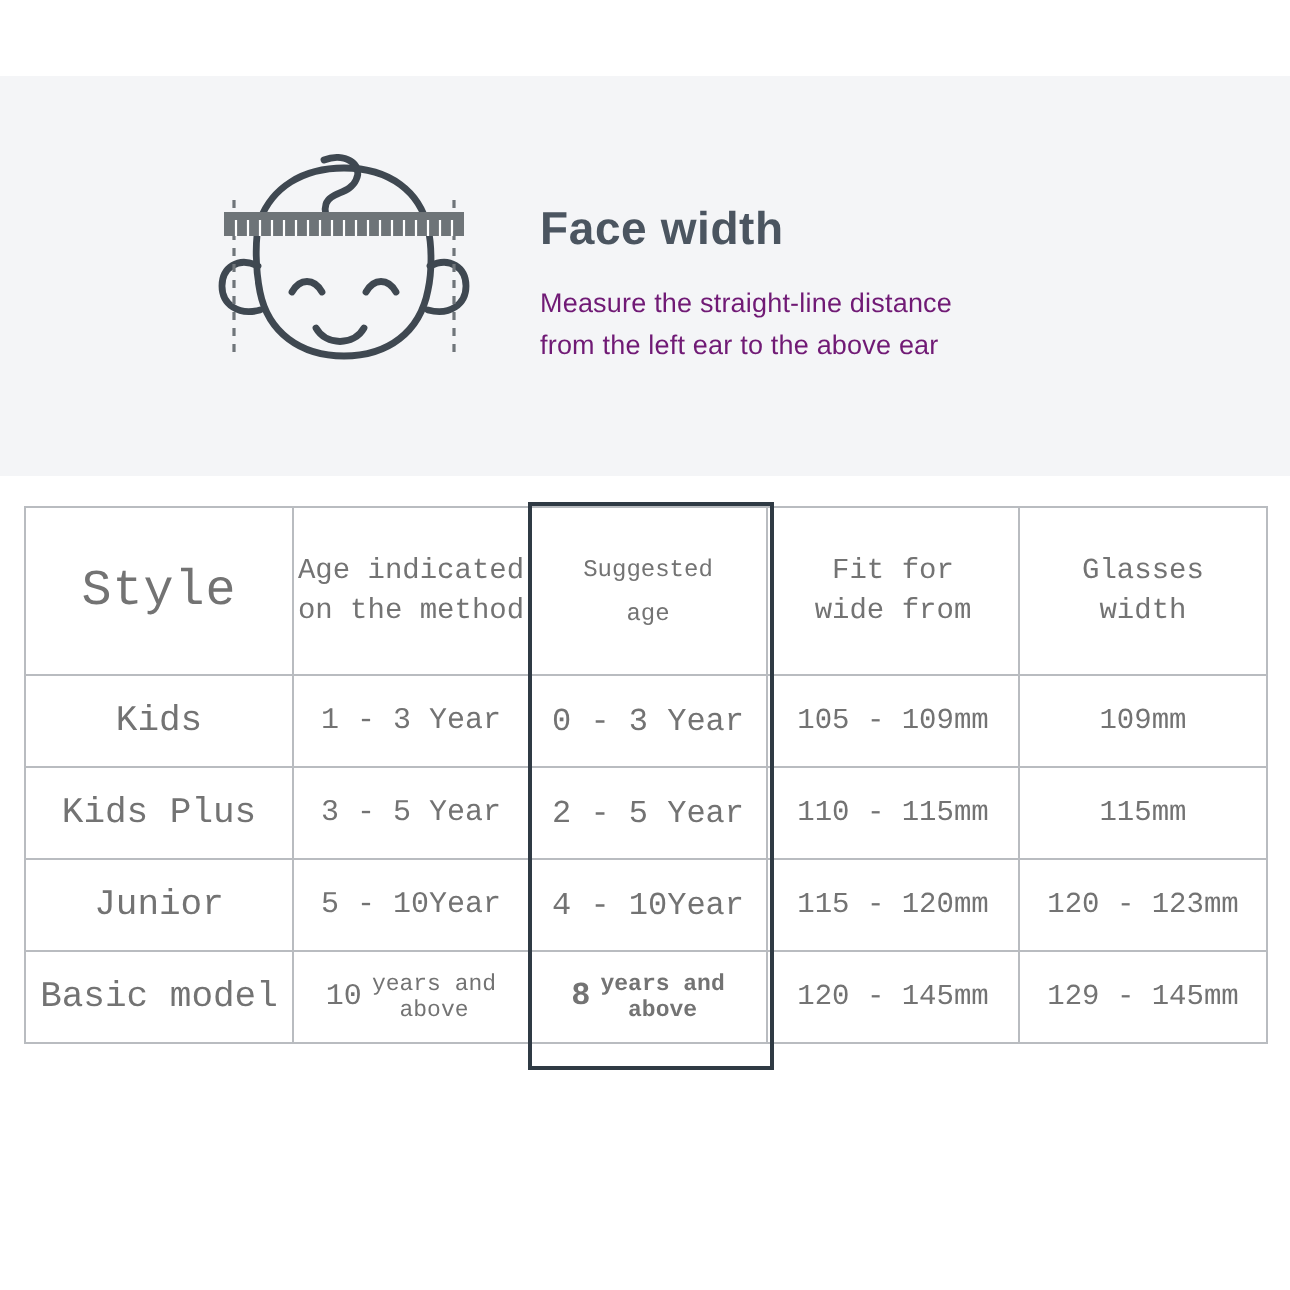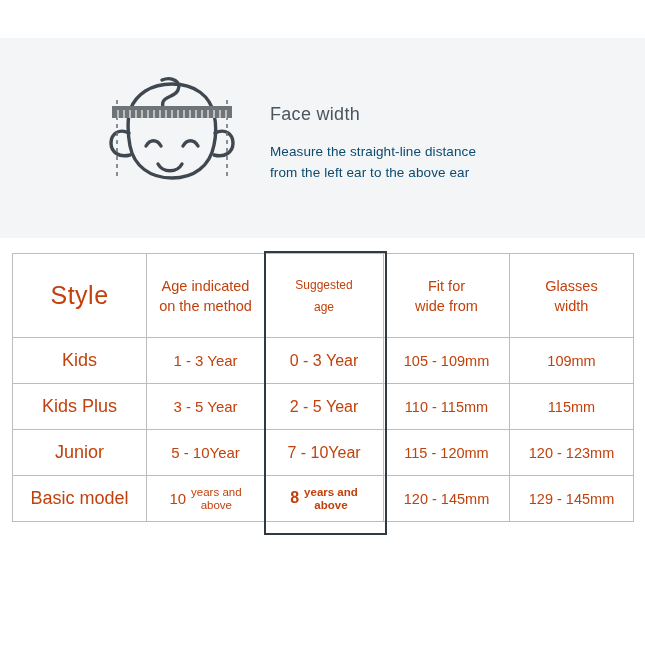--- a/index.html
+++ b/index.html
@@ -41,31 +41,31 @@
     flex: none;
     position: relative;
   }
 
   .banner-text {
     margin-left: 10px;
     padding-top: 6px;
   }
 
   .banner-title {
-    font-size: 18px;
+    font-size: 23px;
     line-height: 30px;
     color: #4b5560;
     letter-spacing: .3px;
-    font-weight: 400;
+    font-weight: 700;
   }
   .banner-sub {
     margin-top: 12px;
     font-size: 13.5px;
     line-height: 21px;
-    color: #0c4a6e;
+    color: #701a75;
     letter-spacing: .1px;
   }
 
   
   .table-wrap {
     position: absolute;
     left: 12px;
     top: 253px;
     width: 621px;
   }
@@ -73,22 +73,23 @@
   table.size-table {
     border-collapse: collapse;
     width: 621px;
     table-layout: fixed;
   }
   table.size-table td, table.size-table th {
     border: 1px solid #b9bcc0;
     text-align: center;
     vertical-align: middle;
     font-weight: 400;
-    color: #c2410c;
+    color: #737373;
     padding: 0;
+    font-family: Liberation Mono, monospace;
   }
 
   col.c-style { width: 134px; }
   col.c-age   { width: 118px; }
   col.c-sug   { width: 119px; }
   col.c-fit   { width: 126px; }
   col.c-gw    { width: 124px; }
 
   thead tr { height: 84px; }
   tbody tr { height: 46px; }
@@ -277,21 +278,21 @@
           <td class="cell-style">Kids Plus</td>
           <td class="cell-age">3 - 5 Year</td>
           <td class="cell-sug">2 - 5 Year</td>
           <td class="cell-plain">110 - 115mm</td>
           <td class="cell-plain">115mm</td>
         </tr>
 
         <tr>
           <td class="cell-style">Junior</td>
           <td class="cell-age">5 - 10Year</td>
-          <td class="cell-sug">7 - 10Year</td>
+          <td class="cell-sug">4 - 10Year</td>
           <td class="cell-plain">115 - 120mm</td>
           <td class="cell-plain">120 - 123mm</td>
         </tr>
 
         <tr>
           <td class="cell-style">Basic model</td>
           <td class="cell-age">
             <span class="stack">
               <span class="big">10</span>
               <span class="small">

